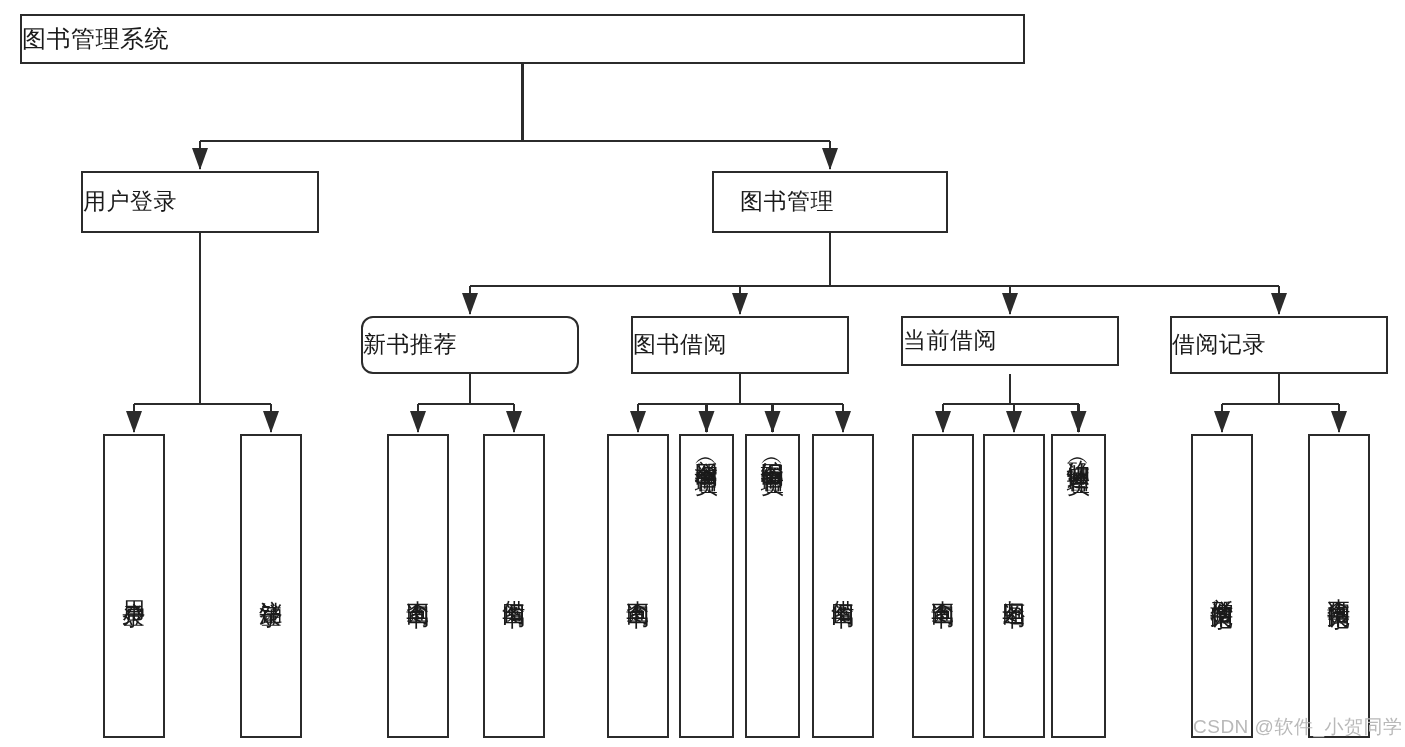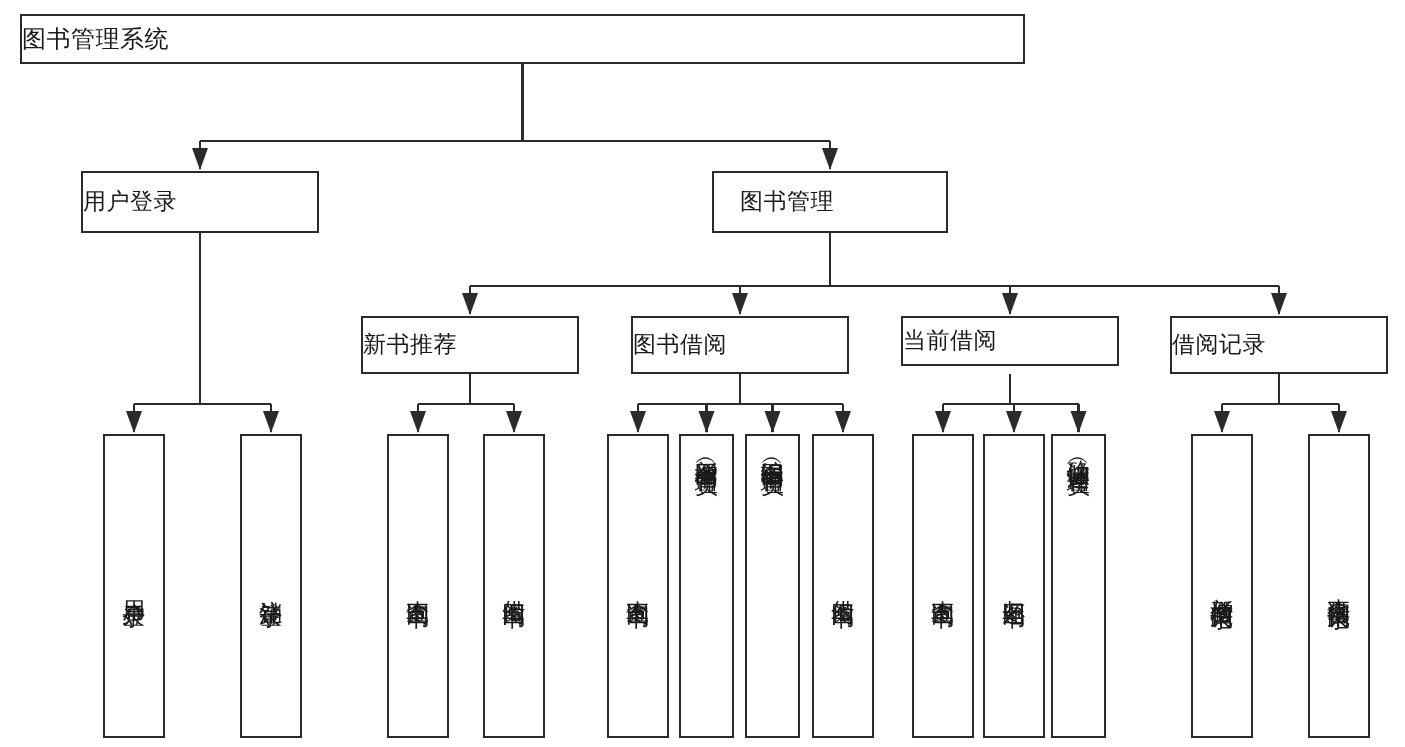--- a/index.html
+++ b/index.html
@@ -135,21 +135,21 @@
   <div id="nodes">
       <div class="node h root" style="left: 20px; top: 14px; width: 1005px; height: 50px;">
         <span class="node-label">图书管理系统</span>
       </div>
       <div class="node h" style="left: 81px; top: 171px; width: 238px; height: 62px;">
         <span class="node-label">用户登录</span>
       </div>
       <div class="node h" style="left: 712px; top: 171px; width: 236px; height: 62px; padding-left: 26px;">
         <span class="node-label">图书管理</span>
       </div>
-      <div class="node h" style="left: 361px; top: 316px; width: 218px; height: 58px;">
+      <div class="node h" style="left: 361px; top: 316px; width: 218px; height: 58px; border-radius: 12px;">
         <span class="node-label">新书推荐</span>
       </div>
       <div class="node h" style="left: 631px; top: 316px; width: 218px; height: 58px;">
         <span class="node-label">图书借阅</span>
       </div>
       <div class="node h" style="left: 901px; top: 316px; width: 218px; height: 50px; font-family: Liberation Serif, serif;">
         <span class="node-label">当前借阅</span>
       </div>
       <div class="node h" style="left: 1170px; top: 316px; width: 218px; height: 58px;">
         <span class="node-label">借阅记录</span>
@@ -187,13 +187,14 @@
       <div class="node v topalign" style="left: 1051px; top: 434px; width: 55px; height: 304px;">
         <span class="node-label">确认归还（管理员）</span>
       </div>
       <div class="node v" style="left: 1191px; top: 434px; width: 62px; height: 304px;">
         <span class="node-label">新增借阅记录</span>
       </div>
       <div class="node v" style="left: 1308px; top: 434px; width: 62px; height: 304px;">
         <span class="node-label">查询借阅记录</span>
       </div>
     </div>
+  <div class="watermark" style="left: 1193px; top: 714px;">CSDN @软件_小贺同学</div>
 </div>
 
 </body></html>

